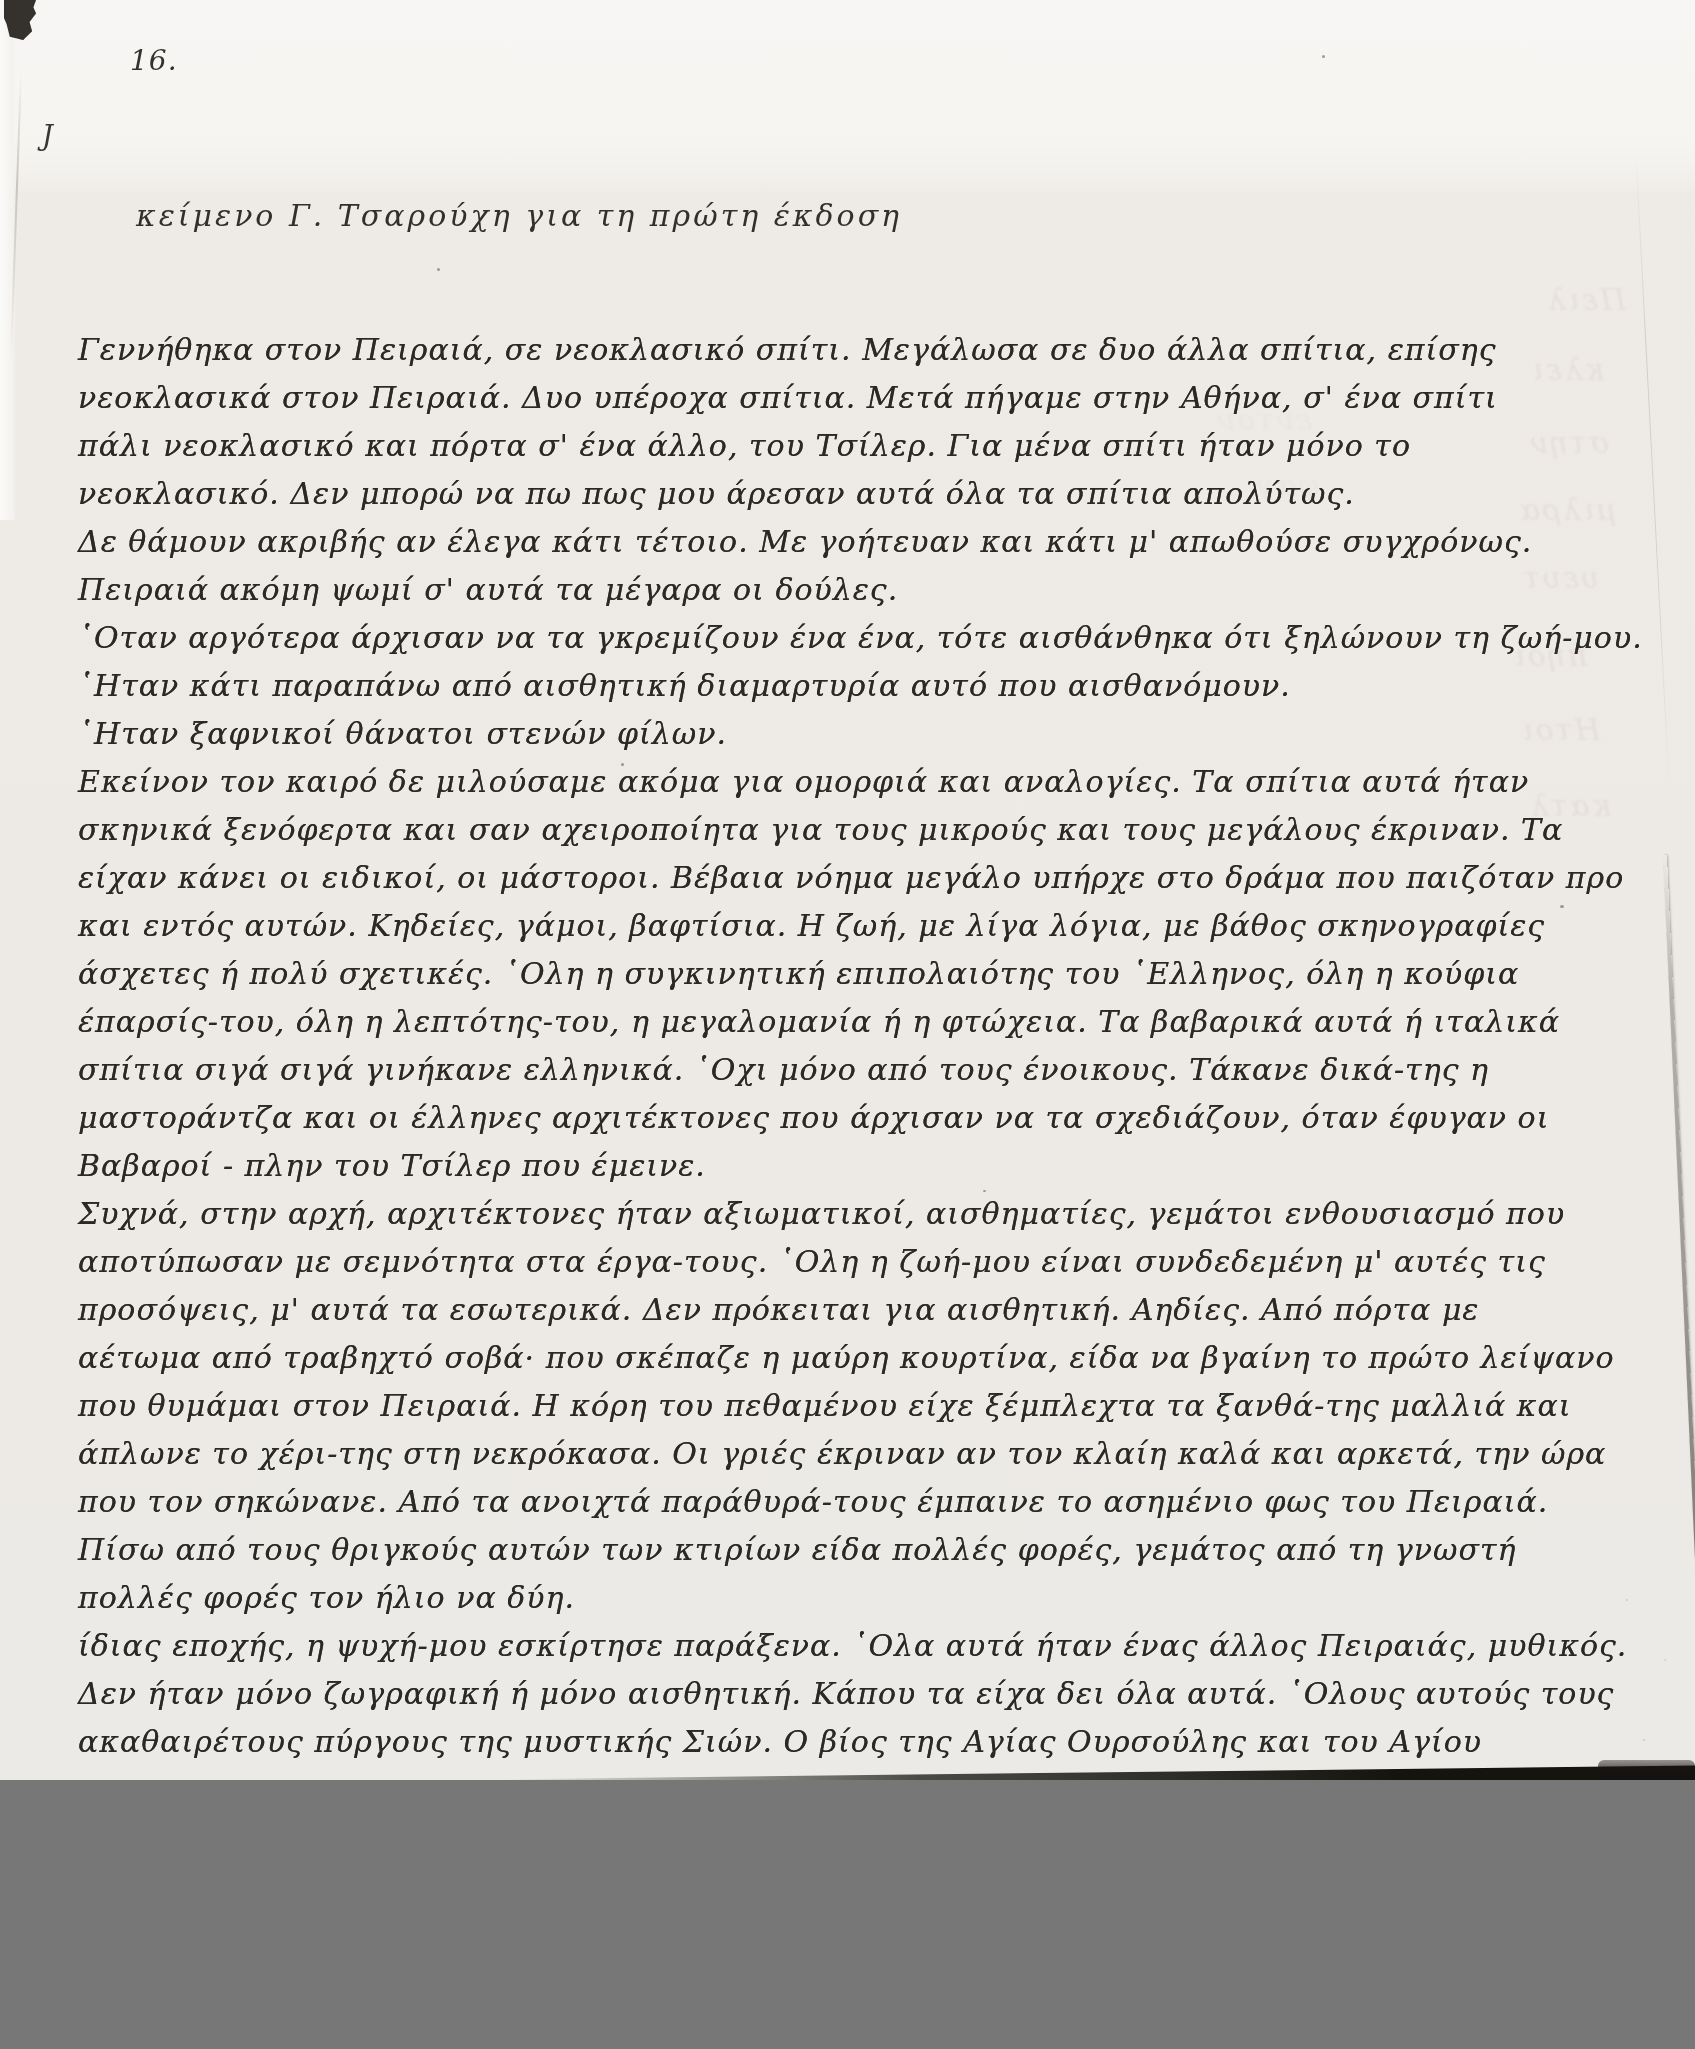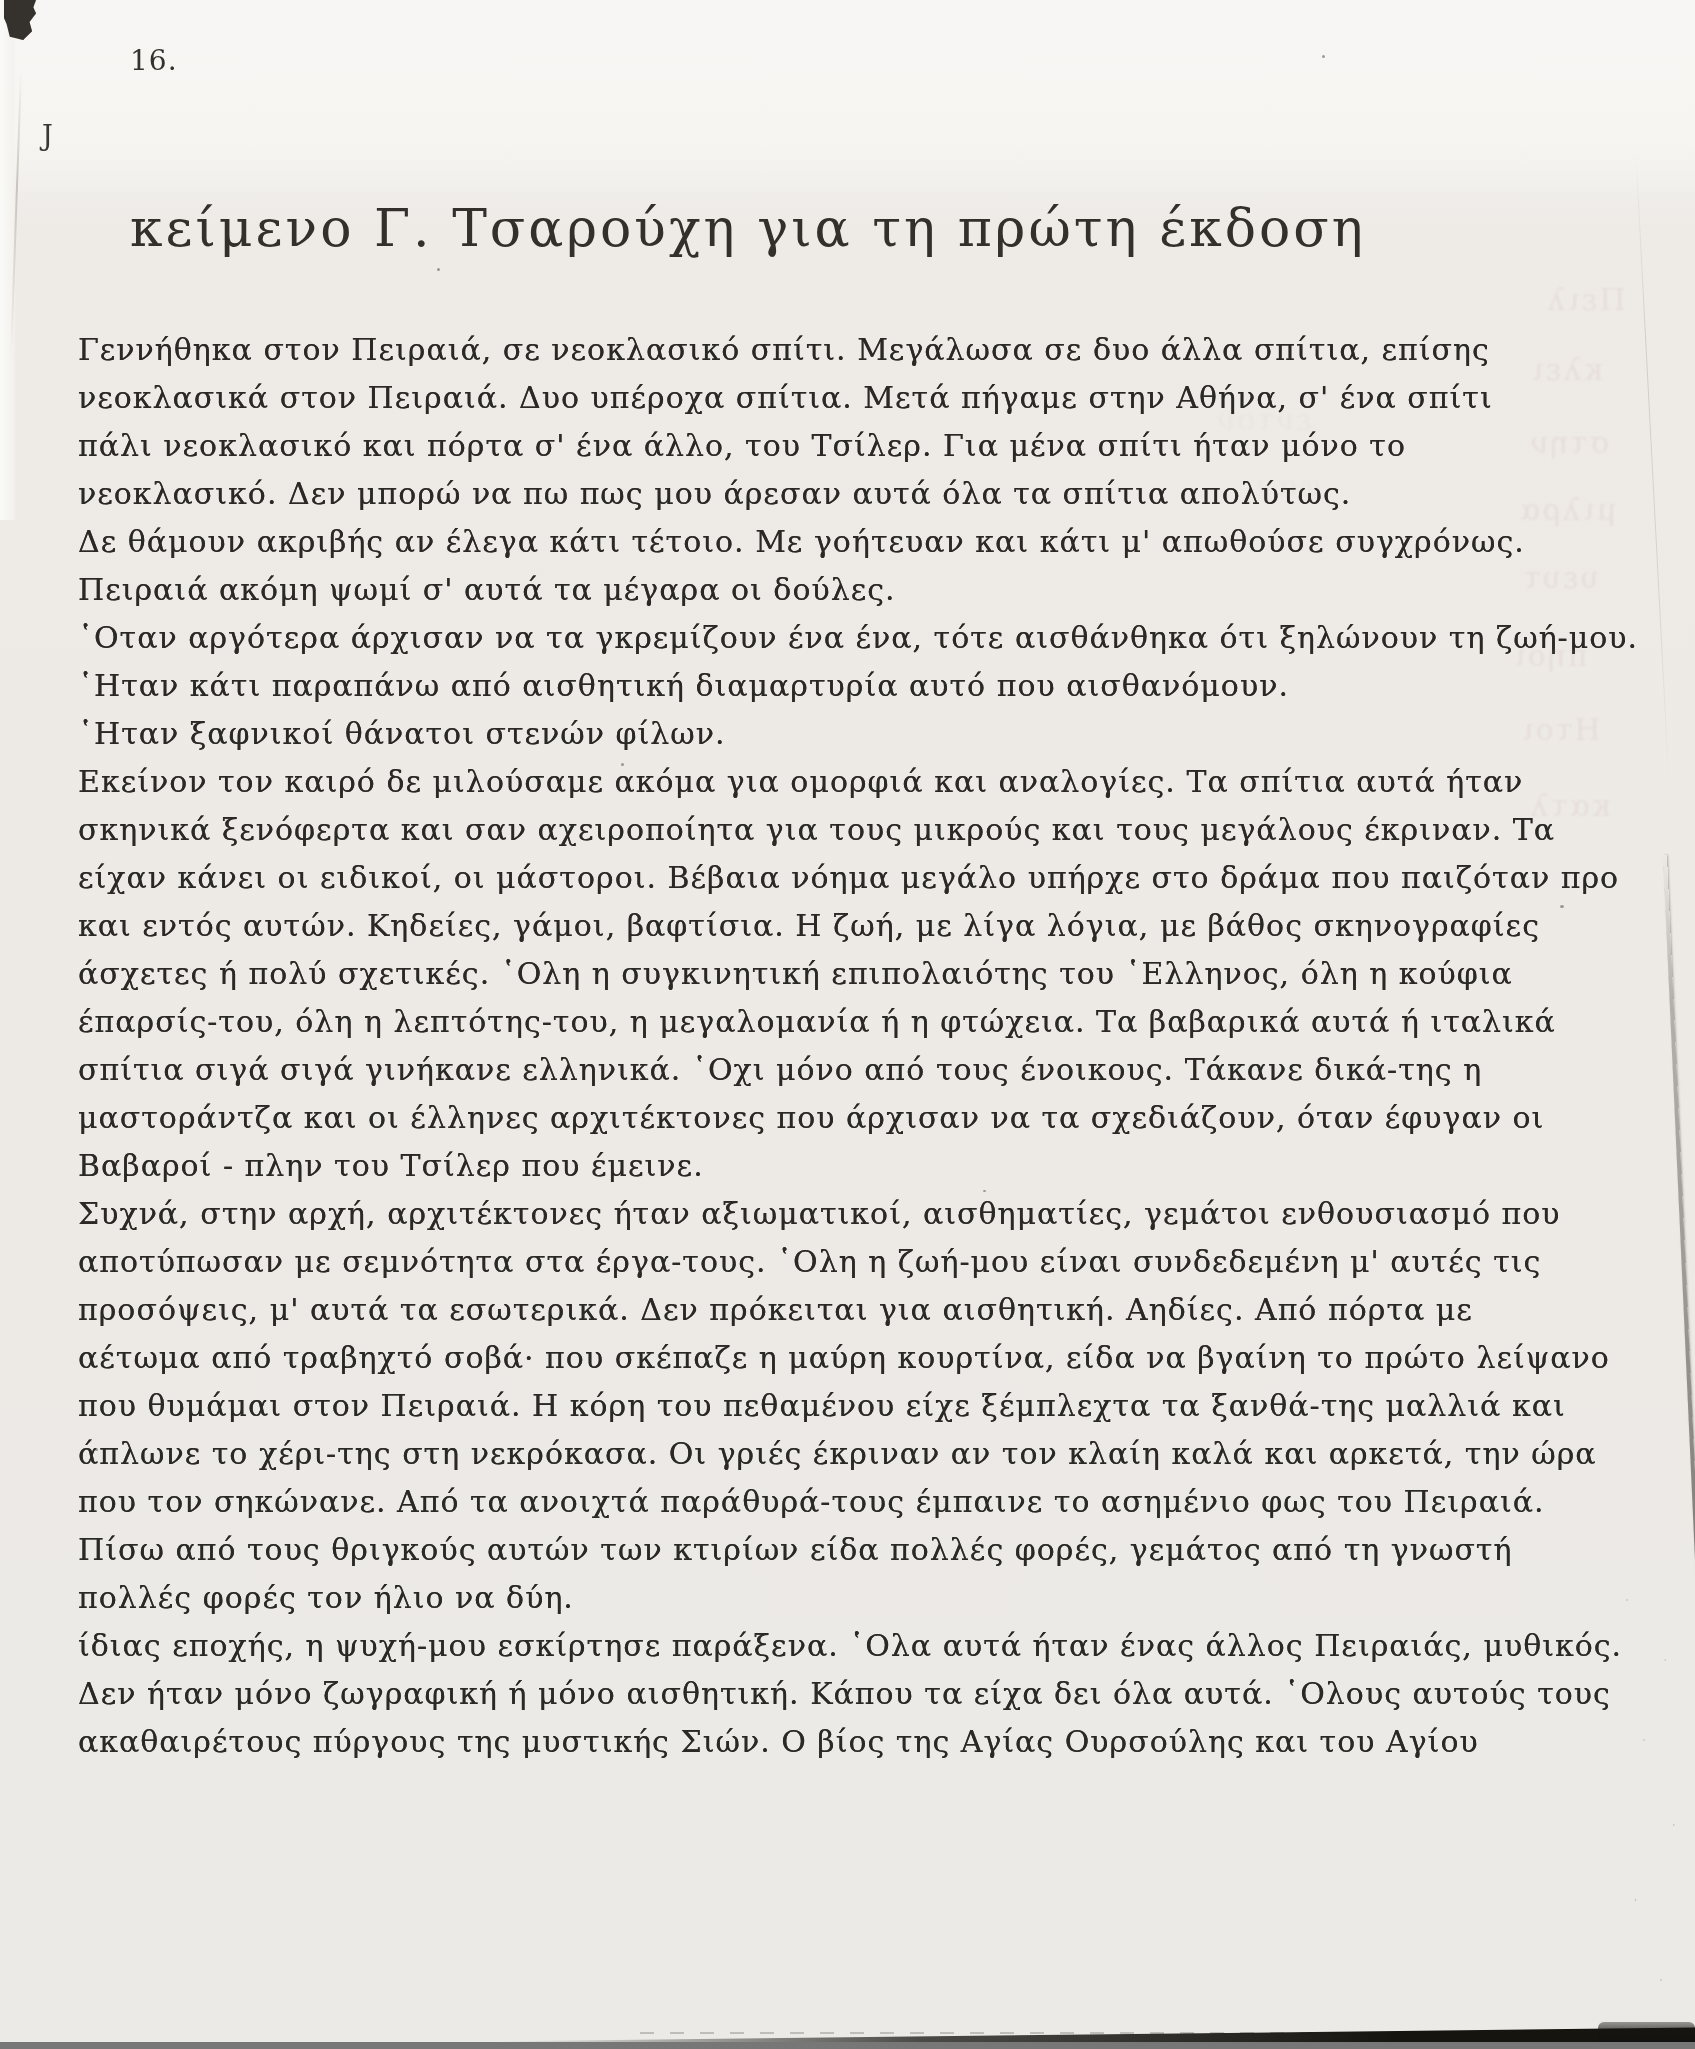--- a/index.html
+++ b/index.html
@@ -1,24 +1,25 @@
 <!DOCTYPE html>
 <html><head>
 <meta charset="utf-8">
 <style>
   html,body{margin:0;padding:0;background:#777;}
   .page{
     position:relative;
-    width:1695px;height:2042px;
+    width:1695px;height:1780px;
     margin:0 auto;
     background:
       linear-gradient(180deg, #f5f3f0 0%, #f3f1ee 7%, #eeebe7 11%, #edeae6 60%, #eceae6 100%);
     overflow:hidden;
     font-family:"DejaVu Serif","Liberation Serif",serif;
     color:#2a2824;
+    font-style:italic;
   }
   
   .top-band{
     position:absolute;left:0;top:0;width:100%;height:195px;
     background:linear-gradient(180deg,#f8f6f4 0%,#f7f5f2 70%,rgba(247,245,242,0) 100%);
   }
   
   .edge-strip-left{
     position:absolute;left:0;top:0;width:16px;height:520px;
     background:linear-gradient(90deg,#fafaf8,#f4f2ef 80%,rgba(244,242,239,0));
@@ -37,22 +38,22 @@
   }
   .page-number{
     position:absolute;left:130px;top:44px;
     font-size:28px;letter-spacing:1px;color:#35322d;
   }
   .margin-mark{
     position:absolute;left:42px;top:120px;
     font-size:27px;color:#3a3732;
   }
   .doc-title{
-    position:absolute;left:130px;top:198px;
-    font-size:52px;letter-spacing:3px;color:#33302b;
+    position:absolute;left:136px;top:198px;
+    font-size:30px;letter-spacing:3px;color:#33302b;
     white-space:nowrap;
   }
   .body-text{
     position:absolute;left:78px;top:326px;width:1480px;
     font-size:30px;line-height:48px;letter-spacing:1px;
     color:#2b2925;
   }
   .body-text .line{
     white-space:nowrap;height:48px;
     text-shadow:0 0 .4px rgba(43,41,37,.8);

